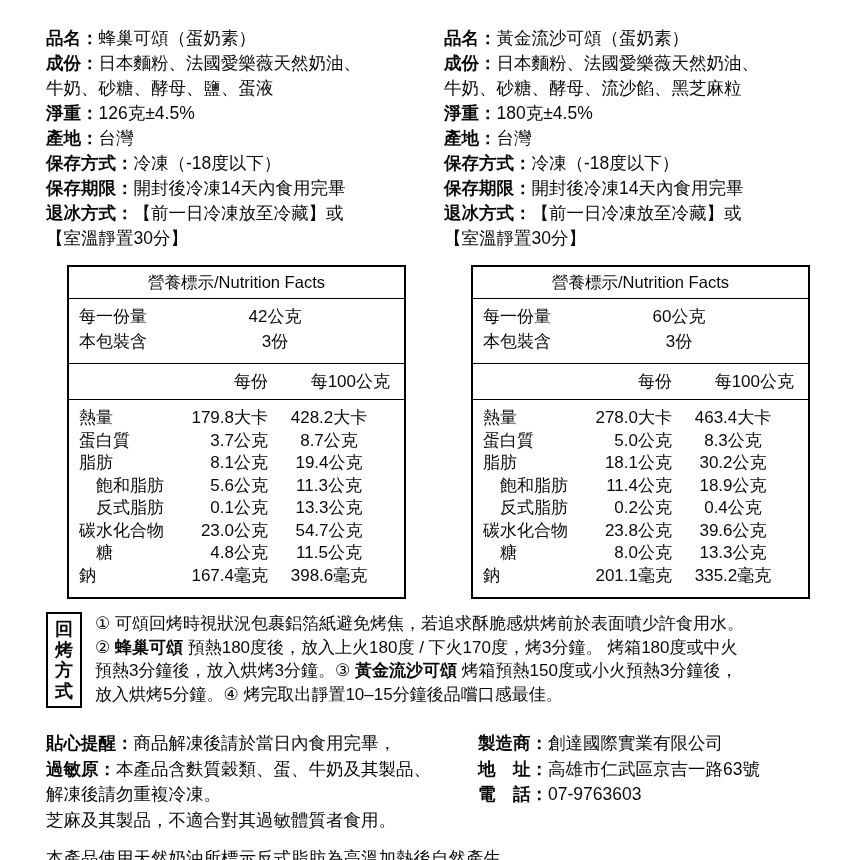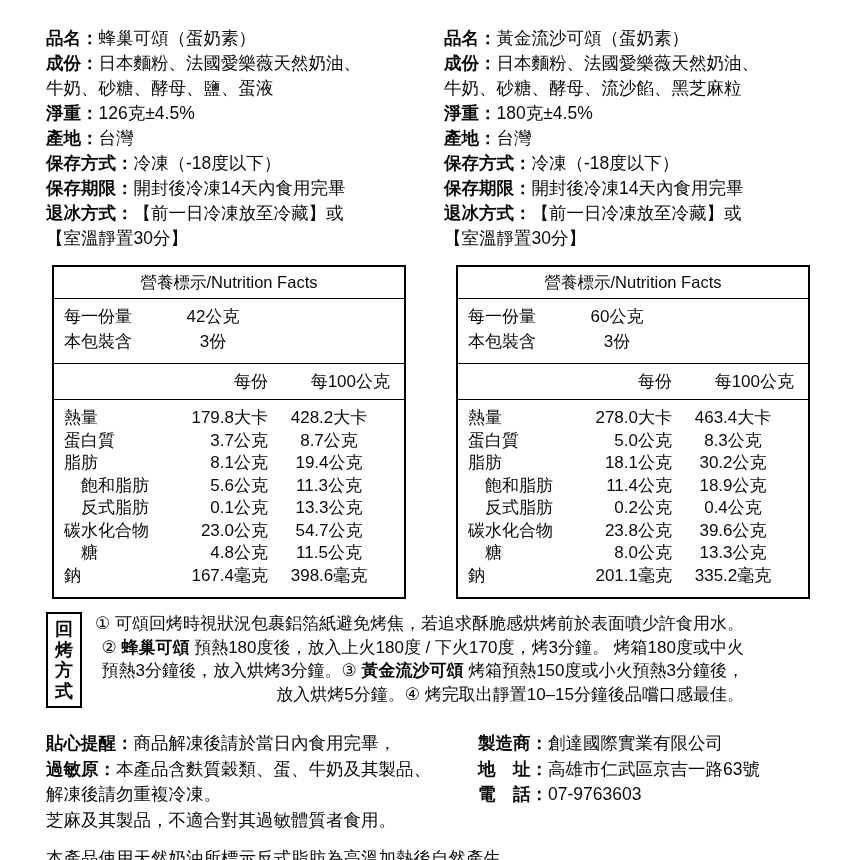--- a/index.html
+++ b/index.html
@@ -9,42 +9,42 @@
     font-family:"Liberation Sans","DejaVu Sans",sans-serif;
     box-sizing:border-box;padding:26px 28px 0 46px;
   }
   b{font-weight:700;}
   
   .info-grid{display:grid;grid-template-columns:1fr 1fr;column-gap:10px;}
   .info-col{font-size:17.5px;line-height:25px;}
   .info-col div{white-space:nowrap;}
   
   .tables-grid{display:grid;grid-template-columns:354px 354px;column-gap:50px;margin:14px 0 0 6px;}
-  .nut-table{border:2px solid #000;box-sizing:border-box;font-size:17px;background:#fff;}
+  .nut-table{border:2px solid #000;box-sizing:border-box;font-size:17px;background:#fff;margin-left:15px;}
   .nut-title{text-align:center;font-size:16.5px;padding:5px 0 4px;border-bottom:1.5px solid #000;}
   .nut-serving{padding:5px 10px 9px;border-bottom:1.5px solid #000;line-height:25px;}
-  .serv-line{display:flex;}
+  .serv-line{display:flex;gap:47px;}
   .serv-label{width:110px;}
   .serv-val{width:78px;text-align:center;}
   .nut-colhead{display:flex;justify-content:flex-end;padding:6px 14px 6px 10px;border-bottom:1.5px solid #000;align-items:flex-end;}
   .colh1{width:100px;text-align:right;}
   .colh2{width:122px;text-align:right;}
   .nut-rows{padding:7px 14px 10px 10px;}
   .nut-row{display:flex;line-height:22.5px;}
   .nut-row .nl{flex:1;text-align:left;}
   .nut-row.indent .nl{padding-left:17px;}
   .nut-row .nv1{width:104px;text-align:right;}
   .nut-row .nv2{width:122px;text-align:center;}
   
   .reheat{display:flex;margin-top:13px;column-gap:13px;}
   .reheat-box{
     border:2px solid #000;align-self:flex-start;flex:0 0 auto;
     padding:5px 7px;font-weight:700;font-size:18px;line-height:20.5px;text-align:center;
   }
-  .reheat-text{font-size:17px;line-height:23.5px;text-align:right;}
+  .reheat-text{font-size:17px;line-height:23.5px;}
   .reheat-text div{white-space:nowrap;}
   
   .bottom-grid{display:grid;grid-template-columns:432px 1fr;margin-top:23px;}
   .notice-col,.maker-col{font-size:17.5px;line-height:25.5px;}
   .notice-col div,.maker-col div{white-space:nowrap;}
   .footer-note{margin-top:13px;font-size:17.5px;}
 </style>
 </head>
 <body>
 

